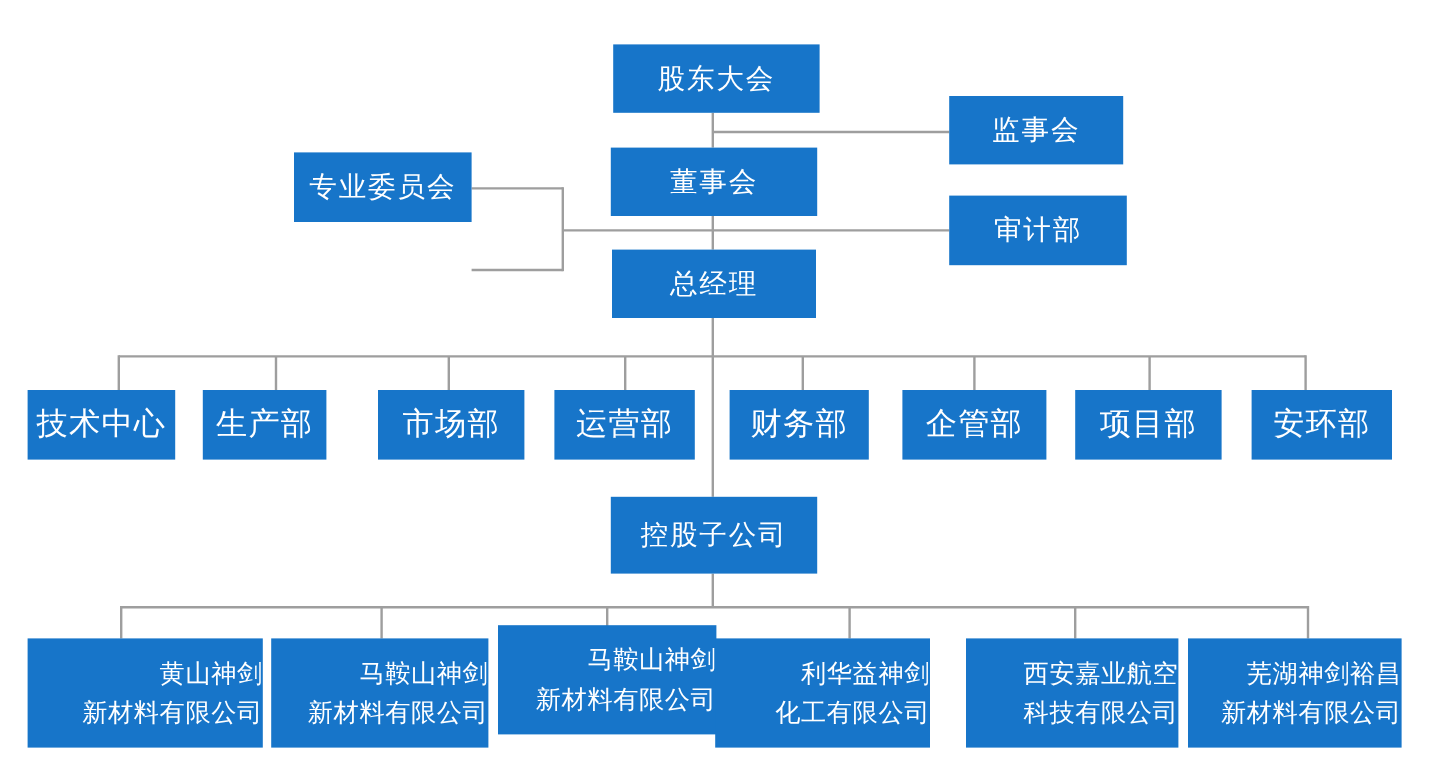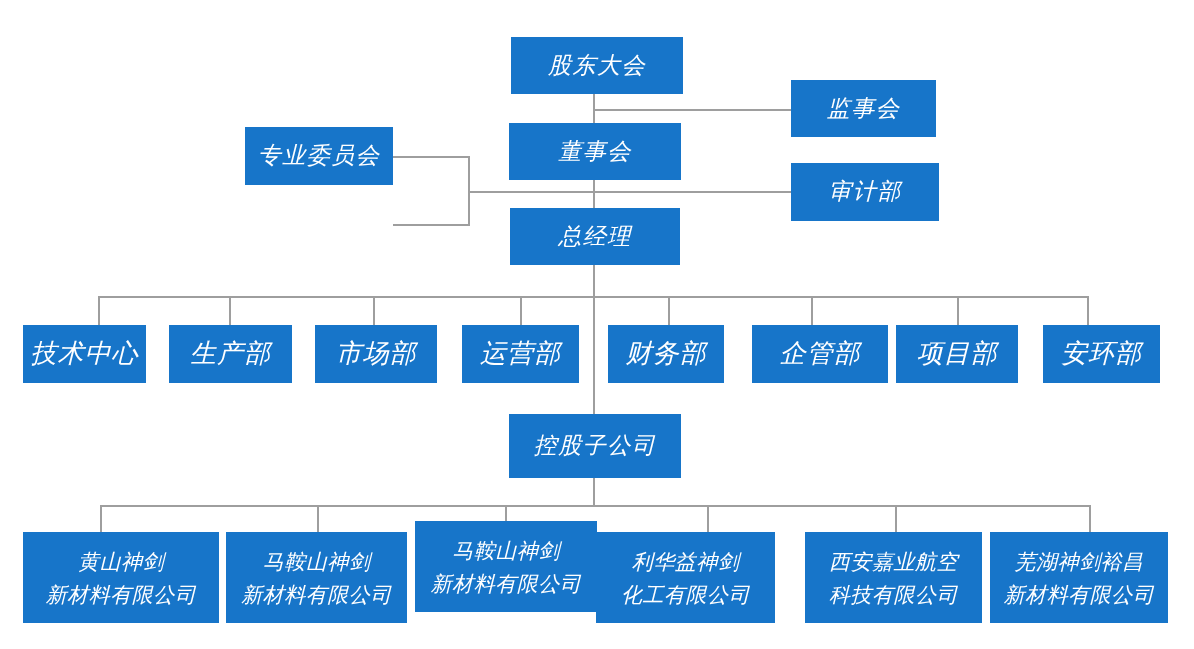--- a/index.html
+++ b/index.html
@@ -37,24 +37,23 @@
     display:flex;
     flex-direction:column;
     align-items:center;
     justify-content:center;
     text-align:center;
     font-size:23px;
     letter-spacing:1.5px;
     line-height:1.2;
     box-sizing:border-box;
     white-space:nowrap;
-    font-style:italic;
   }
   .node.dept{font-size:26px;letter-spacing:1px;}
-  .node.sub{font-size:21px;letter-spacing:0.5px;line-height:33px;}
+  .node.sub{font-size:21px;letter-spacing:0.5px;line-height:33px;align-items:flex-end;}
 </style>
 </head>
 <body>
 
 <div class="canvas">
 
   <svg class="lines" width="1194" height="649" viewBox="0 0 1194 649" aria-hidden="true">
     <path d="M594,94 V123"></path>
     <path d="M594,110 H791"></path>
     <path d="M594,180 V208"></path>
@@ -77,25 +76,25 @@
   <div class="node" style="left:509px;top:123px;width:172px;height:57px">董事会</div>
 
   <div class="node" style="left:245px;top:127px;width:148px;height:58px">专业委员会</div>
 
 
   <div class="node" style="left:791px;top:163px;width:148px;height:58px">审计部</div>
 
   <div class="node" style="left:510px;top:208px;width:170px;height:57px">总经理</div>
 
   <div class="node dept" style="left:23px;top:325px;width:123px;height:58px">技术中心</div>
-  <div class="node dept" style="left:169px;top:325px;width:123px;height:58px">生产部</div>
+  <div class="node dept" style="left:169px;top:325px;width:103px;height:58px">生产部</div>
   <div class="node dept" style="left:315px;top:325px;width:122px;height:58px">市场部</div>
   <div class="node dept" style="left:462px;top:325px;width:117px;height:58px">运营部</div>
   <div class="node dept" style="left:608px;top:325px;width:116px;height:58px">财务部</div>
-  <div class="node dept" style="left:752px;top:325px;width:136px;height:58px">企管部</div>
+  <div class="node dept" style="left:752px;top:325px;width:120px;height:58px">企管部</div>
   <div class="node dept" style="left:896px;top:325px;width:122px;height:58px">项目部</div>
   <div class="node dept" style="left:1043px;top:325px;width:117px;height:58px">安环部</div>
 
   <div class="node" style="left:509px;top:414px;width:172px;height:64px">控股子公司</div>
 
   <div class="node sub" style="left:23px;top:532px;width:196px;height:91px">
     <span>黄山神剑</span>
     <span>新材料有限公司</span>
   </div>
   <div class="node sub" style="left:226px;top:532px;width:181px;height:91px">

